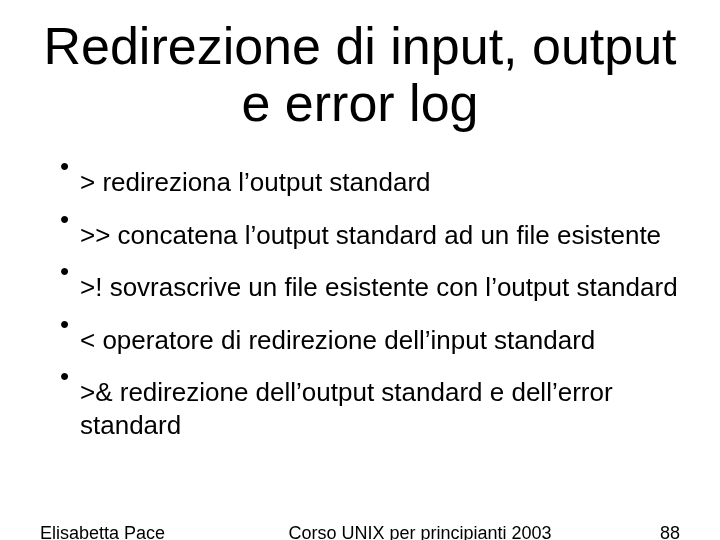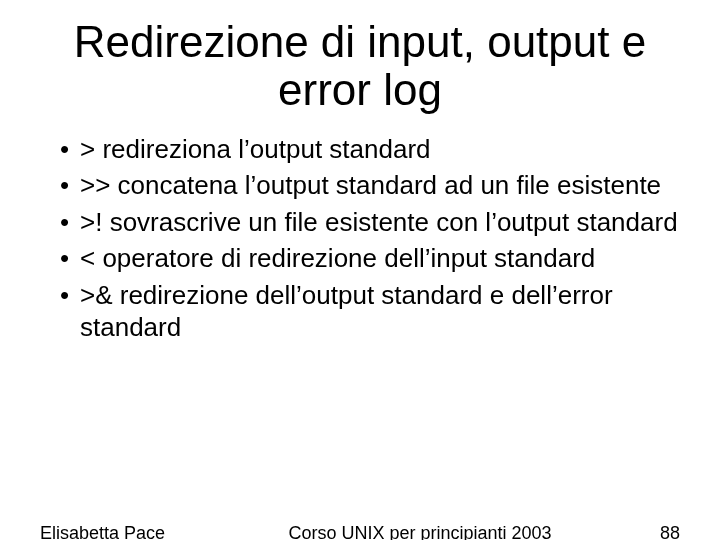--- a/index.html
+++ b/index.html
@@ -13,21 +13,21 @@
     overflow: hidden;
   }
   .slide {
     position: relative;
     width: 720px;
     height: 540px;
     box-sizing: border-box;
   }
   .title {
     text-align: center;
-    font-size: 44px;
+    font-size: 52px;
     line-height: 1.1;
     font-weight: 400;
     margin: 18px 40px 10px 40px;
   }
   .bullets {
     margin: 18px 40px 0 60px;
     font-size: 26px;
     line-height: 1.25;
   }
   .bullet {
@@ -36,20 +36,21 @@
     margin: 4px 0;
   }
   .dot {
     flex: 0 0 auto;
     width: 20px;
     font-size: 26px;
     line-height: 1.25;
   }
   .btxt {
     flex: 1 1 auto;
+    margin-top: 16px;
   }
   .footer {
     position: absolute;
     bottom: 14px;
     left: 0;
     width: 720px;
     box-sizing: border-box;
     padding: 0 40px;
     font-size: 18px;
     display: flex;

